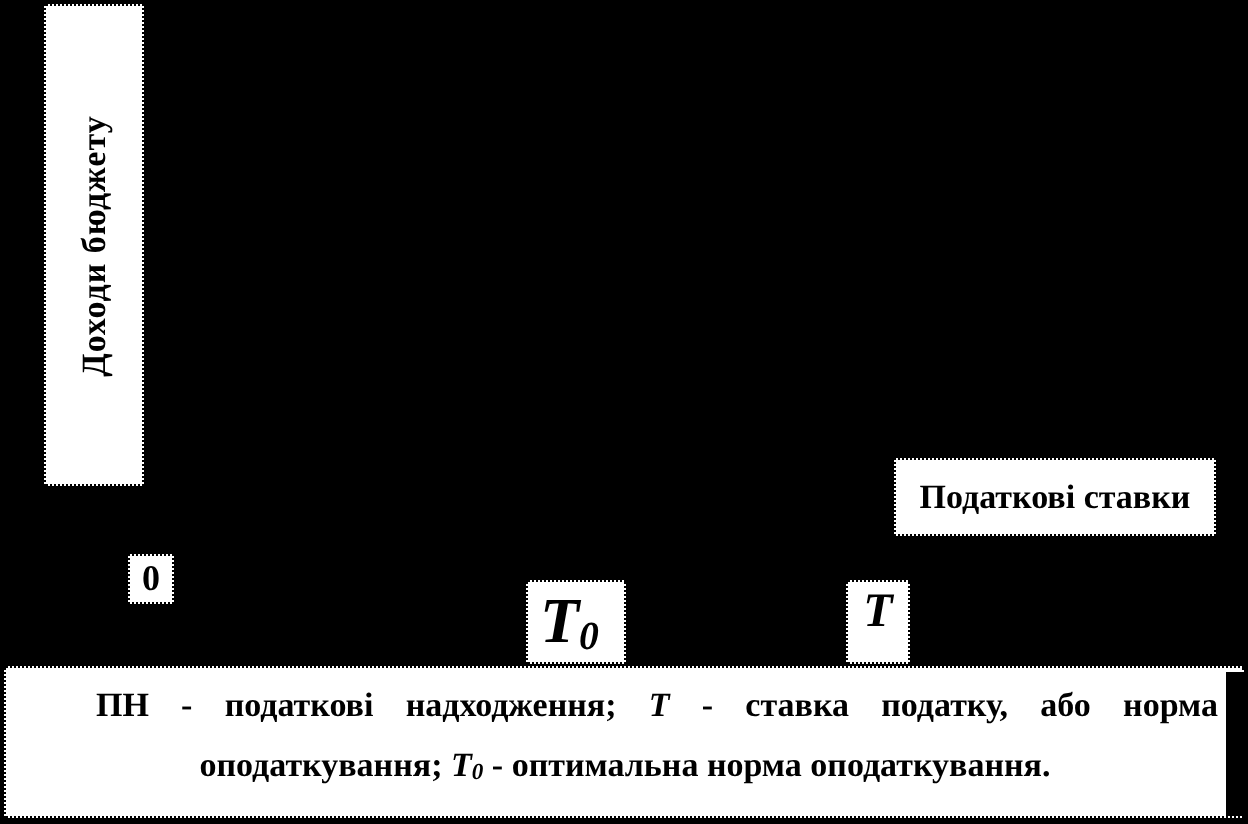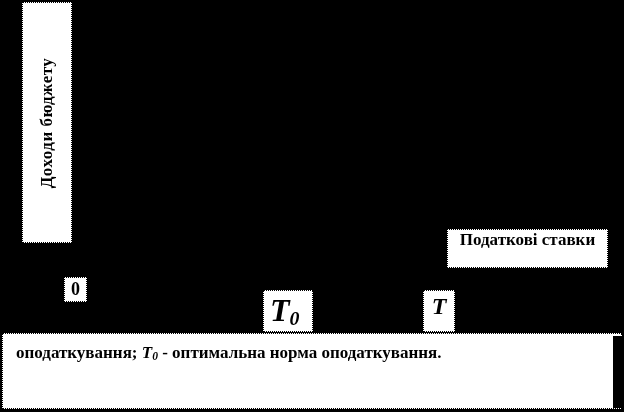--- a/index.html
+++ b/index.html
@@ -39,21 +39,21 @@
     font-size: 17px;
     letter-spacing: 0.5px;
   }
   
   .xbox {
     left: 447px;
     top: 229px;
     width: 161px;
     height: 39px;
     display: flex;
-    align-items: flex-start;
+    align-items: center;
     justify-content: center;
     font-size: 17px;
   }
   
   .obox {
     left: 64px;
     top: 277px;
     width: 23px;
     height: 25px;
     display: flex;
@@ -95,21 +95,21 @@
     font-size: 17px;
     line-height: 30px;
     padding: 4px 12px 0 13px;
   }
   .cap-line1 {
     text-align: justify;
     text-align-last: justify;
     text-indent: 32px;
   }
   .cap-line2 {
-    text-align: left;
+    text-align: center;
   }
   .it {
     font-style: italic;
   }
   .caption sub {
     font-size: 0.68em;
     font-style: italic;
     vertical-align: -0.15em;
   }
   
@@ -141,18 +141,19 @@
 
   <div class="wbox t0box">
     <span class="it"><span>Т</span><sub>0</sub></span>
   </div>
 
   <div class="wbox tbox">
     <span class="it">Т</span>
   </div>
 
   <div class="wbox caption">
+    <div class="cap-line1"><span>ПН - податкові надходження; </span><span class="it">Т</span><span> - ставка податку, або норма</span></div>
     <div class="cap-line2"><span>оподаткування; </span><span class="it"><span>Т</span><sub>0</sub></span><span> - оптимальна норма оподаткування.</span></div>
   </div>
 
   <div class="black-strip"></div>
 
 </div>
 
 </body></html>

